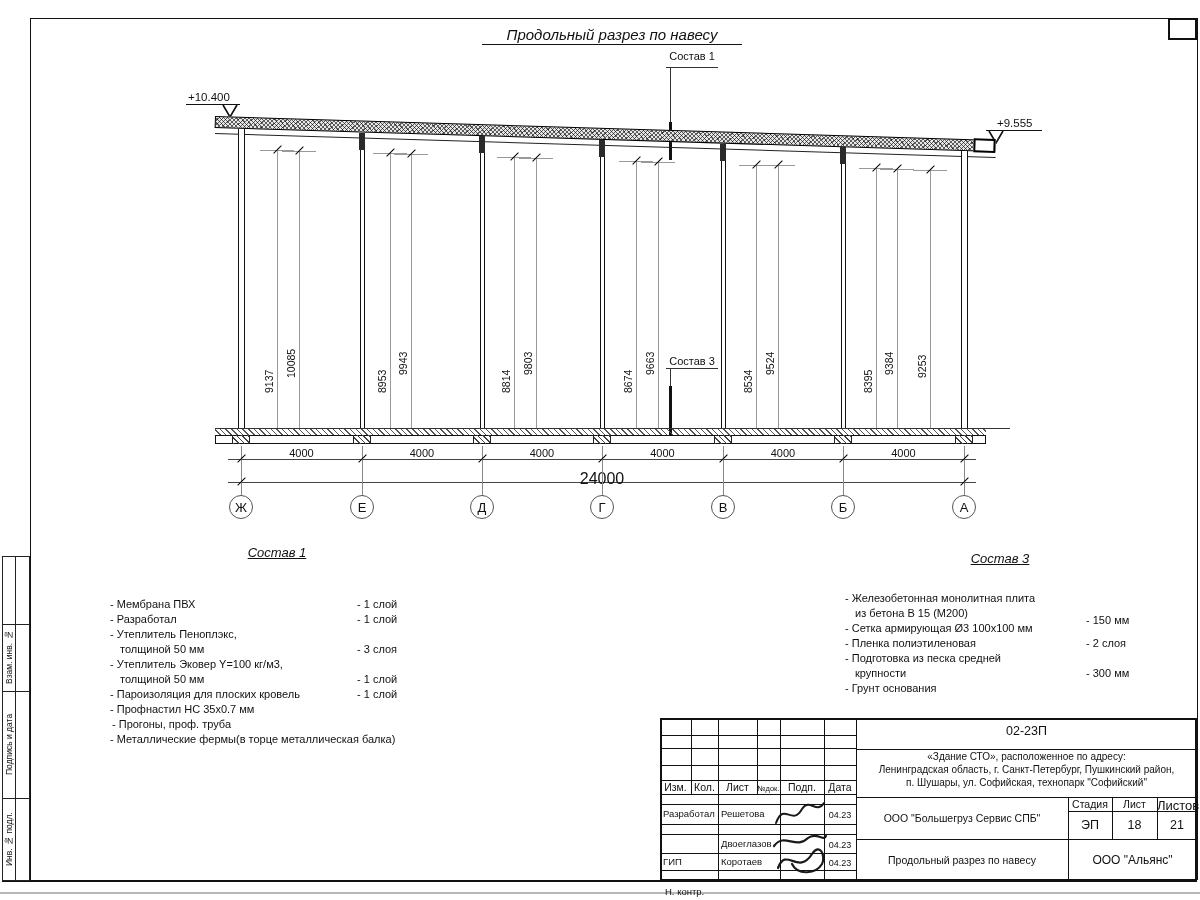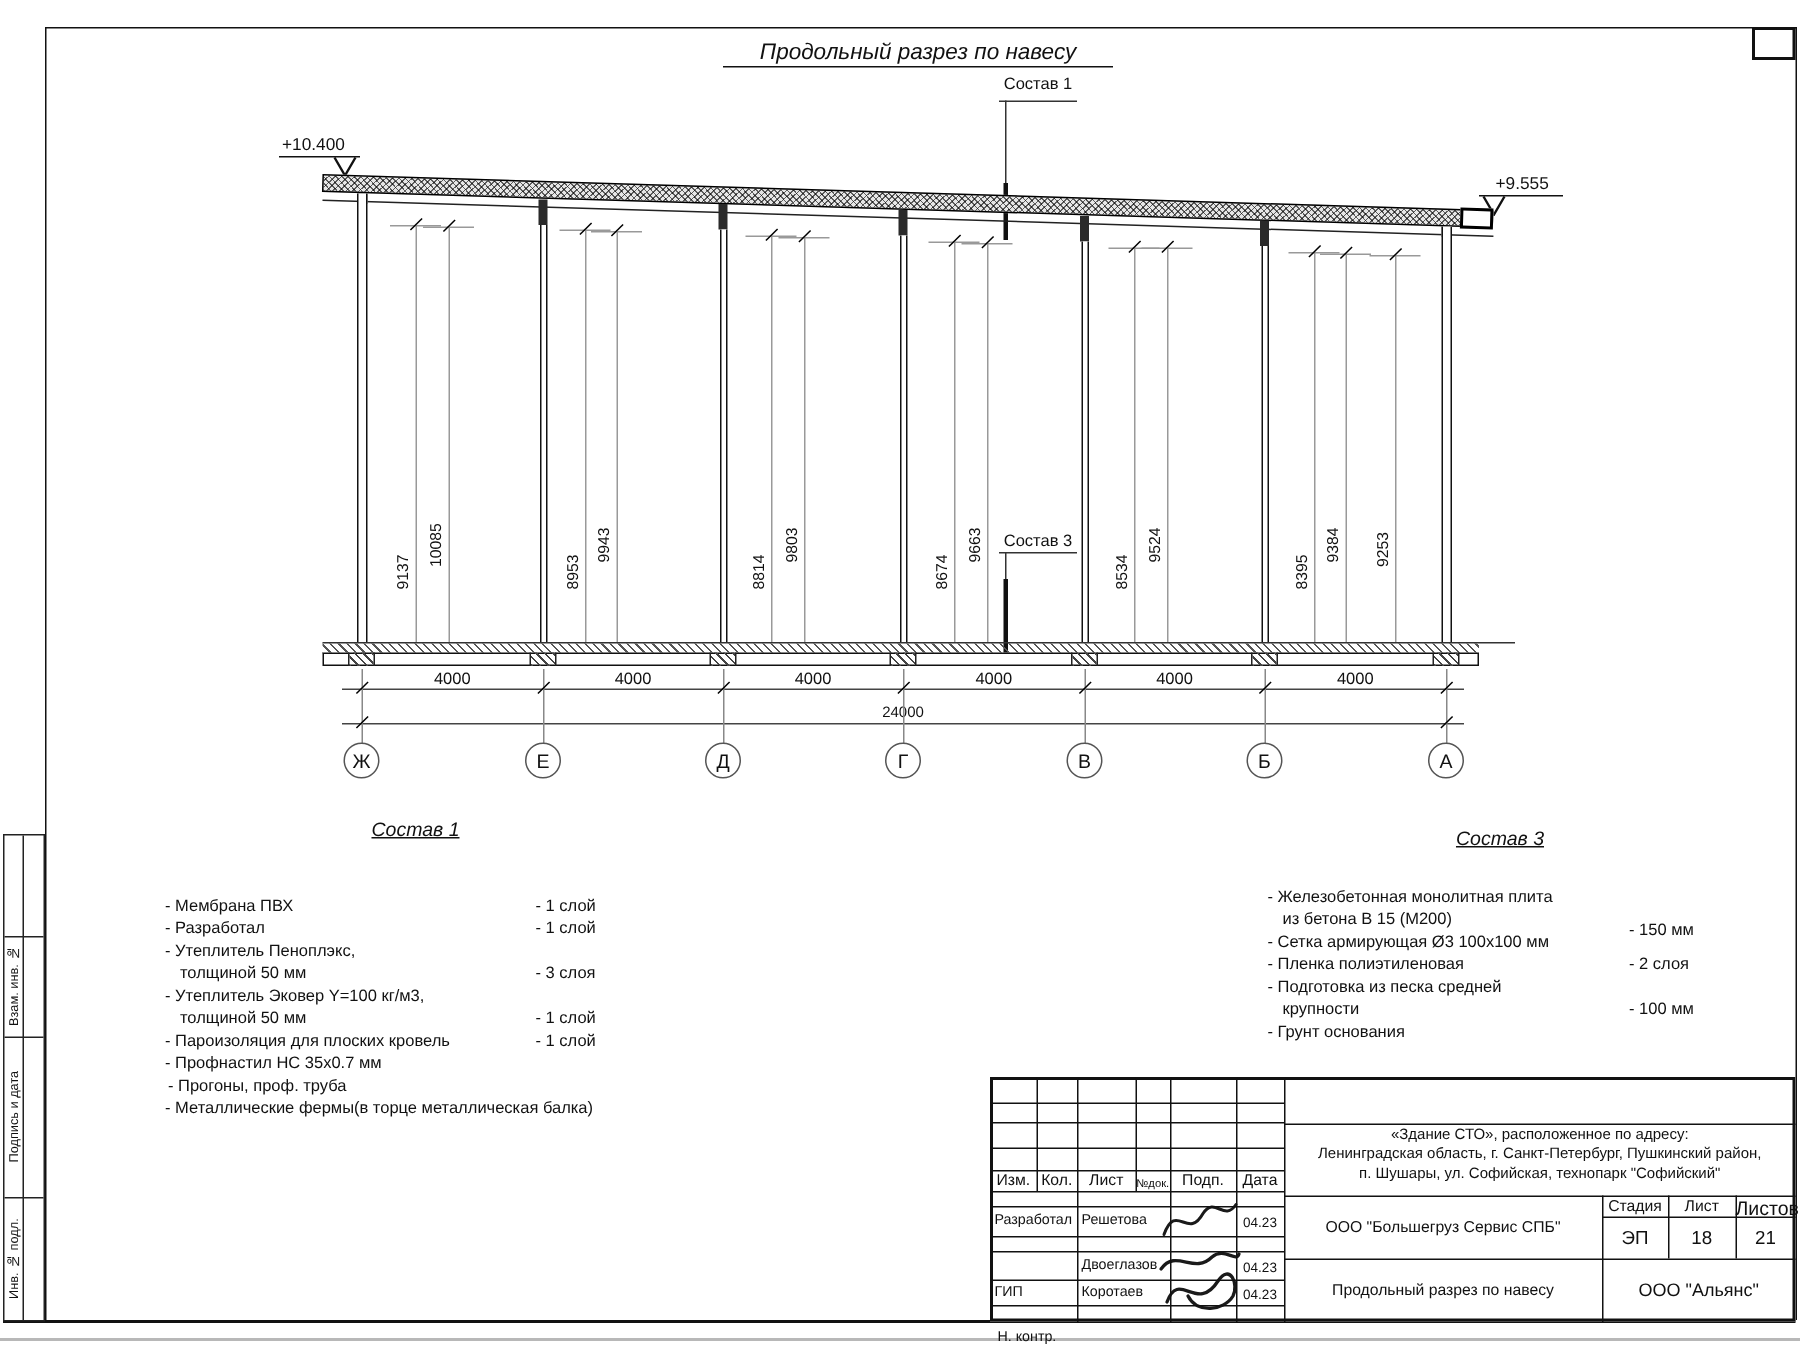--- a/index.html
+++ b/index.html
@@ -63,26 +63,27 @@
     <span class="a" style="right:-1px;top:-2px;width:22px;height:14px;background:#fff;border:2px solid #000;box-sizing:border-box;"></span>
   </div>
   <div class="a" style="left:215px;top:133px;width:781px;height:0;border-top:1.2px solid #222;transform:rotate(1.76deg);transform-origin:0 0;"></div>
 
   <div class="a hatchd" style="left:215px;top:428px;width:771px;height:7px;border-top:1px solid #333;"></div>
   <div class="a" style="left:215px;top:435px;width:771px;height:9px;border:1.8px solid #111;box-sizing:border-box;background:#fff;"></div>
   <div class="a" style="left:986px;top:428px;width:24px;height:0;border-top:1px solid #333;"></div>
 
   <div class="a" style="left:228px;top:459px;width:748px;height:0;border-top:1px solid #444;"></div>
   <div class="a" style="left:228px;top:482px;width:748px;height:0;border-top:1px solid #444;"></div>
-  <div class="a ctr" style="left:562px;top:470px;width:80px;font-size:10px;">24000</div>
+  <div class="a ctr" style="left:562px;top:470px;width:80px;font-size:16px;">24000</div>
 
   <div class="a ctr" style="left:227px;top:545px;width:100px;font-size:13px;font-style:italic;text-decoration:underline;">Состав 1</div>
   <div class="a ctr" style="left:950px;top:551px;width:100px;font-size:13px;font-style:italic;text-decoration:underline;">Состав 3</div>
 
   <div class="a" style="left:660px;top:718px;width:537px;height:163px;border:2px solid #111;box-sizing:border-box;background:#fff;"></div>
+  <div class="a ctr" style="left:856px;top:724px;width:341px;font-size:12.5px;">02-23П</div>
   <div class="a ctr" style="left:860px;top:751px;width:333px;font-size:10px;">«Здание СТО», расположенное по адресу:</div>
   <div class="a ctr" style="left:860px;top:764px;width:333px;font-size:10px;">Ленинградская область, г. Санкт-Петербург, Пушкинский район,</div>
   <div class="a ctr" style="left:860px;top:777px;width:333px;font-size:10px;">п. Шушары, ул. Софийская, технопарк "Софийский"</div>
 
   <div class="a ctr" style="left:660px;top:781px;width:31px;font-size:10.5px;">Изм.</div>
   <div class="a ctr" style="left:691px;top:781px;width:27px;font-size:10.5px;">Кол.</div>
   <div class="a ctr" style="left:718px;top:781px;width:39px;font-size:10.5px;">Лист</div>
   <div class="a ctr" style="left:757px;top:784px;width:23px;font-size:7.5px;">№док.</div>
   <div class="a ctr" style="left:780px;top:781px;width:44px;font-size:10.5px;">Подп.</div>
   <div class="a ctr" style="left:824px;top:781px;width:32px;font-size:10.5px;">Дата</div>
@@ -232,21 +233,21 @@
     <div class="a" style="left:112px;top:718px;font-size:11px;white-space:nowrap;">- Прогоны, проф. труба</div>
     <div class="a" style="left:110px;top:733px;font-size:11px;white-space:nowrap;">- Металлические фермы(в торце металлическая балка)</div>
     <div class="a" style="left:845px;top:592px;font-size:11px;white-space:nowrap;">- Железобетонная  монолитная плита</div>
     <div class="a" style="left:855px;top:607px;font-size:11px;white-space:nowrap;">из бетона В 15 (М200)</div>
     <div class="a" style="left:1086px;top:614px;font-size:11px;white-space:nowrap;">- 150 мм</div>
     <div class="a" style="left:845px;top:622px;font-size:11px;white-space:nowrap;">- Сетка армирующая Ø3 100х100 мм</div>
     <div class="a" style="left:845px;top:637px;font-size:11px;white-space:nowrap;">- Пленка полиэтиленовая</div>
     <div class="a" style="left:1086px;top:637px;font-size:11px;white-space:nowrap;">-  2 слоя</div>
     <div class="a" style="left:845px;top:652px;font-size:11px;white-space:nowrap;">- Подготовка из песка средней</div>
     <div class="a" style="left:855px;top:667px;font-size:11px;white-space:nowrap;">крупности</div>
-    <div class="a" style="left:1086px;top:667px;font-size:11px;white-space:nowrap;">- 100 мм</div>
+    <div class="a" style="left:1086px;top:667px;font-size:11px;white-space:nowrap;">- 300 мм</div>
     <div class="a" style="left:845px;top:682px;font-size:11px;white-space:nowrap;">- Грунт основания</div>
     <div class="a" style="left:691px;top:718px;width:0;height:76px;border-left:1.3px solid #111;"></div>
     <div class="a" style="left:757px;top:718px;width:0;height:76px;border-left:1.3px solid #111;"></div>
     <div class="a" style="left:718px;top:718px;width:0;height:164px;border-left:1.3px solid #111;"></div>
     <div class="a" style="left:780px;top:718px;width:0;height:164px;border-left:1.3px solid #111;"></div>
     <div class="a" style="left:824px;top:718px;width:0;height:164px;border-left:1.3px solid #111;"></div>
     <div class="a" style="left:856px;top:718px;width:0;height:164px;border-left:1.3px solid #111;"></div>
     <div class="a" style="left:1068px;top:797px;width:0;height:85px;border-left:1.3px solid #111;"></div>
     <div class="a" style="left:1112px;top:797px;width:0;height:42px;border-left:1.3px solid #111;"></div>
     <div class="a" style="left:1157px;top:797px;width:0;height:42px;border-left:1.3px solid #111;"></div>

